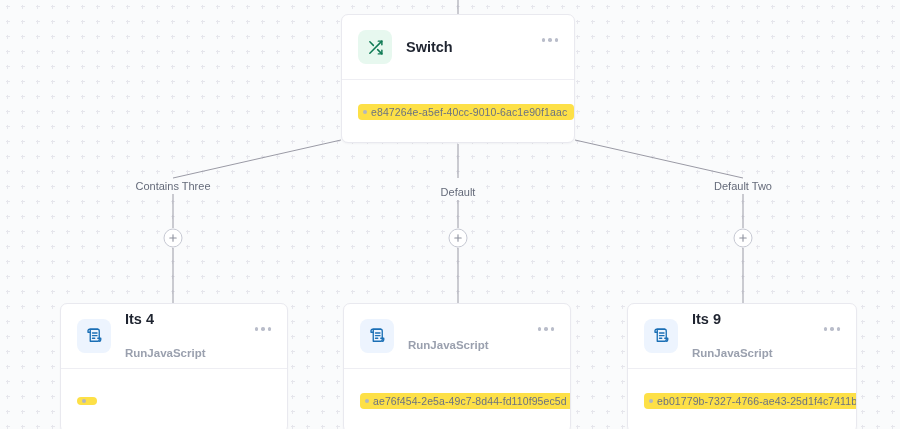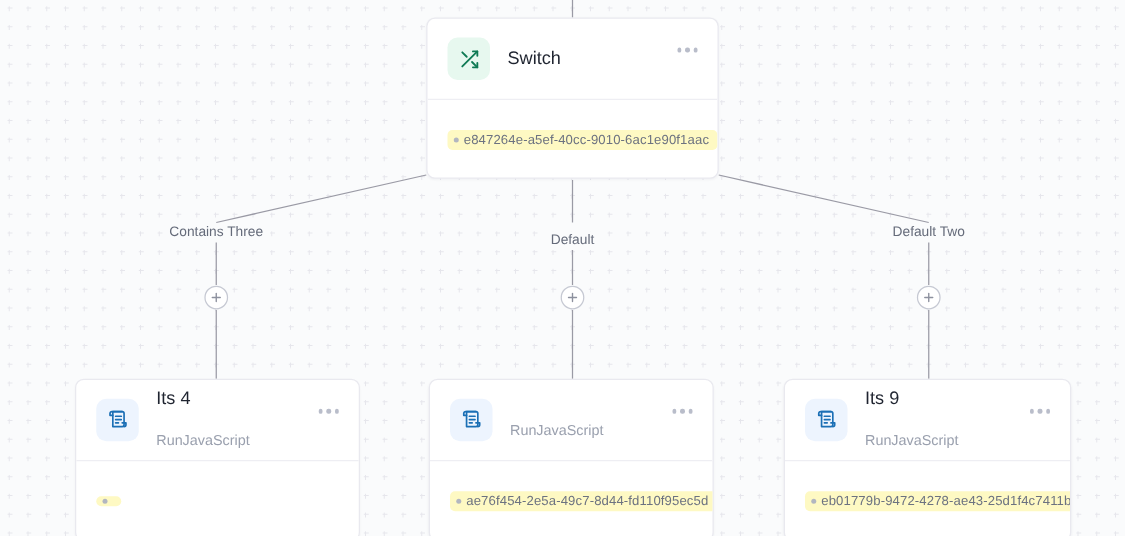--- a/index.html
+++ b/index.html
@@ -55,20 +55,21 @@
     box-shadow: 0 1px 2px rgba(16,24,40,0.04);
     box-sizing: border-box;
     overflow: hidden;
   }
   .node-head {
     display: flex;
     align-items: center;
     padding: 12px 14px 12px 16px;
     height: 64px;
     box-sizing: border-box;
+    font-weight: bold;
   }
   .node-icon {
     width: 34px;
     height: 34px;
     border-radius: 8px;
     flex: 0 0 34px;
     display: flex;
     align-items: center;
     justify-content: center;
     margin-right: 14px;
@@ -117,21 +118,21 @@
     border-top: 1px solid #eeeef3;
     height: 65px;
     display: flex;
     align-items: center;
     padding: 0 16px;
     box-sizing: border-box;
   }
   .uuid-pill {
     display: inline-flex;
     align-items: center;
-    background: #fef9c3;
+    background: #fde047;
     border-radius: 4px;
     padding: 2px 7px 2px 5px;
     font-size: 10.5px;
     color: #6c7280;
     letter-spacing: 0.1px;
     white-space: nowrap;
   }
   .uuid-dot {
     width: 4px;
     height: 4px;
@@ -328,18 +329,18 @@
       </div>
       <div class="kebab">
         <i></i>
         <i></i>
         <i></i>
       </div>
     </div>
     <div class="node-foot">
       <span class="uuid-pill">
         <span class="uuid-dot"></span>
-        <span>eb01779b-9472-4278-ae43-25d1f4c7411b</span>
+        <span>eb01779b-7327-4766-ae43-25d1f4c7411b</span>
       </span>
     </div>
   </div>
 
 </div>
 
 </body></html>

